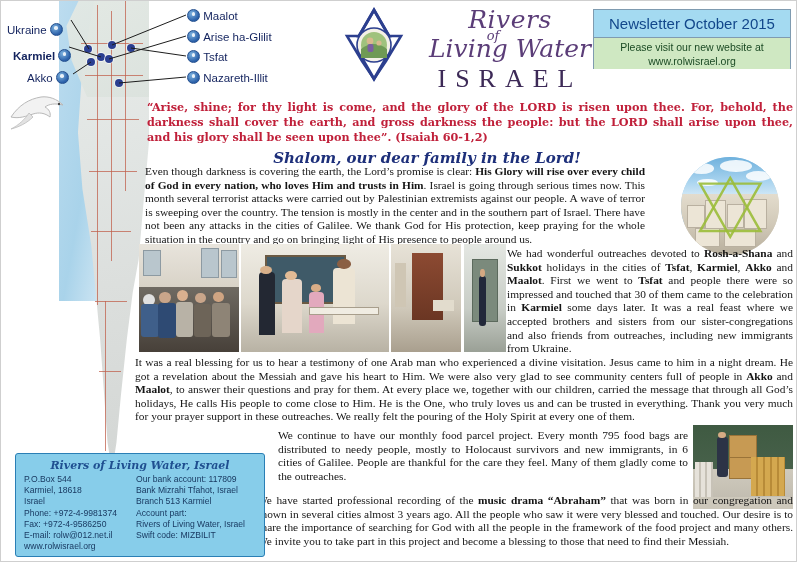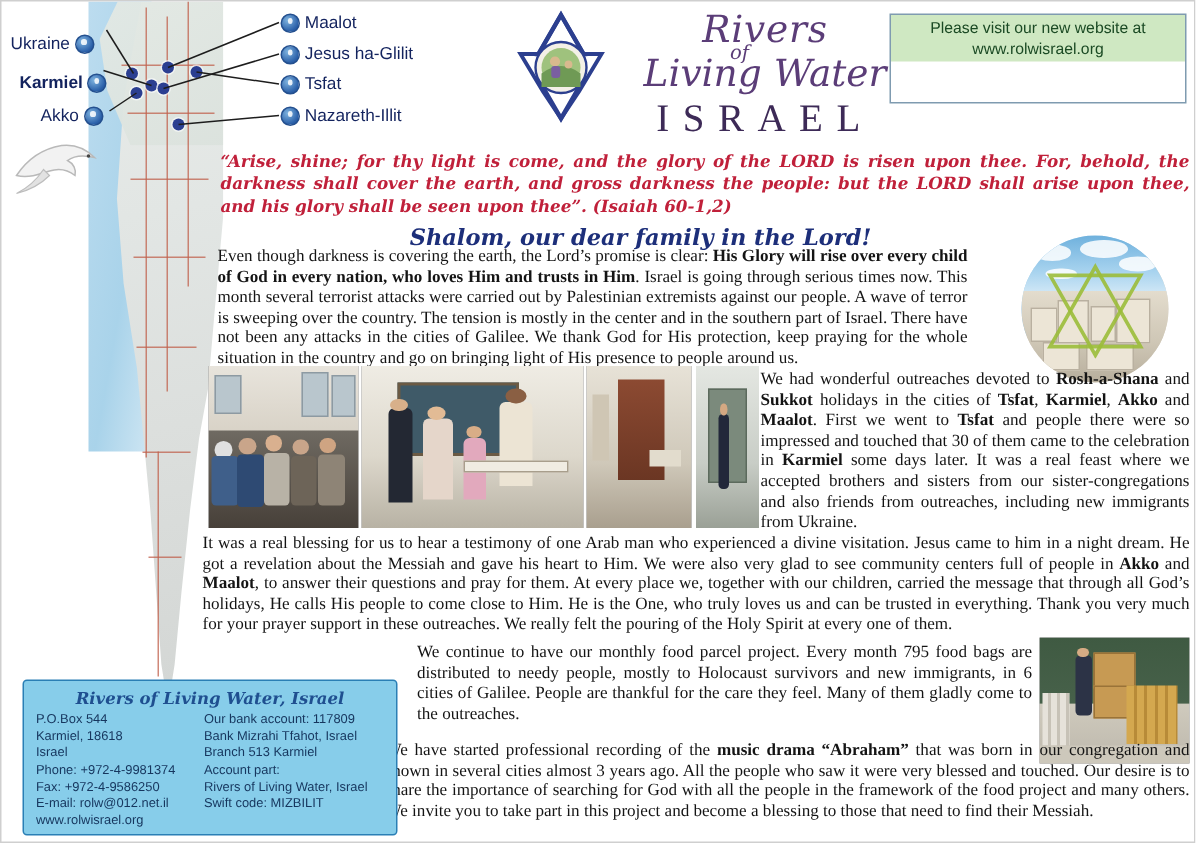--- a/index.html
+++ b/index.html
@@ -98,21 +98,21 @@
   }
   .newsbox .bot{
     background:#cfe8c2;height:31px;text-align:center;padding-top:3px;
     font-family:"Liberation Sans",sans-serif;font-size:10.5px;color:#1b4a24;
     line-height:13.5px;box-sizing:border-box;
   }
 
   
   .scripture{
     position:absolute;left:146px;top:99px;width:646px;
-    font-family:"DejaVu Serif",serif;font-style:italic;font-weight:bold;
+    font-family:"DejaVu Serif",serif;font-weight:bold;
     font-size:11.2px;line-height:15px;color:#c0203a;text-align:justify;
   }
   .shalom{
     position:absolute;left:146px;top:148px;width:560px;text-align:center;
     font-family:"DejaVu Serif",serif;font-style:italic;font-weight:bold;
     font-size:15px;color:#1d2f7a;
   }
 
   
   .body-text{
@@ -272,21 +272,21 @@
     <span class="txt">Akko</span>
     <span class="pinbadge"></span>
   </div>
 
   <div class="maplabel" style="left:186px;top:8px;">
     <span class="pinbadge"></span>
     <span class="txt">Maalot</span>
   </div>
   <div class="maplabel" style="left:186px;top:29px;">
     <span class="pinbadge"></span>
-    <span class="txt">Jesus ha-Glilit</span>
+    <span class="txt">Arise ha-Glilit</span>
   </div>
   <div class="maplabel" style="left:186px;top:49px;">
     <span class="pinbadge"></span>
     <span class="txt">Tsfat</span>
   </div>
   <div class="maplabel" style="left:186px;top:70px;">
     <span class="pinbadge"></span>
     <span class="txt">Nazareth-Illit</span>
   </div>
 
@@ -304,20 +304,21 @@
   </svg>
 
   <div class="logo">
     <div class="script l1">Rivers</div>
     <div class="script l2">of</div>
     <div class="script l3">Living Water</div>
     <div class="israel">ISRAEL</div>
   </div>
 
   <div class="newsbox">
+    <div class="top">Newsletter October 2015</div>
     <div class="bot">
       <div>Please visit our new website at</div>
       <div>www.rolwisrael.org</div>
     </div>
   </div>
 
   <div class="scripture">“Arise, shine; for thy light is come, and the glory of the LORD is risen upon thee. For, behold, the darkness shall cover the earth, and gross darkness the people: but the LORD shall arise upon thee, and his glory shall be seen upon thee”. (Isaiah 60-1,2)</div>
   <div class="shalom">Shalom, our dear family in the Lord!</div>
 
   <div class="globe">

